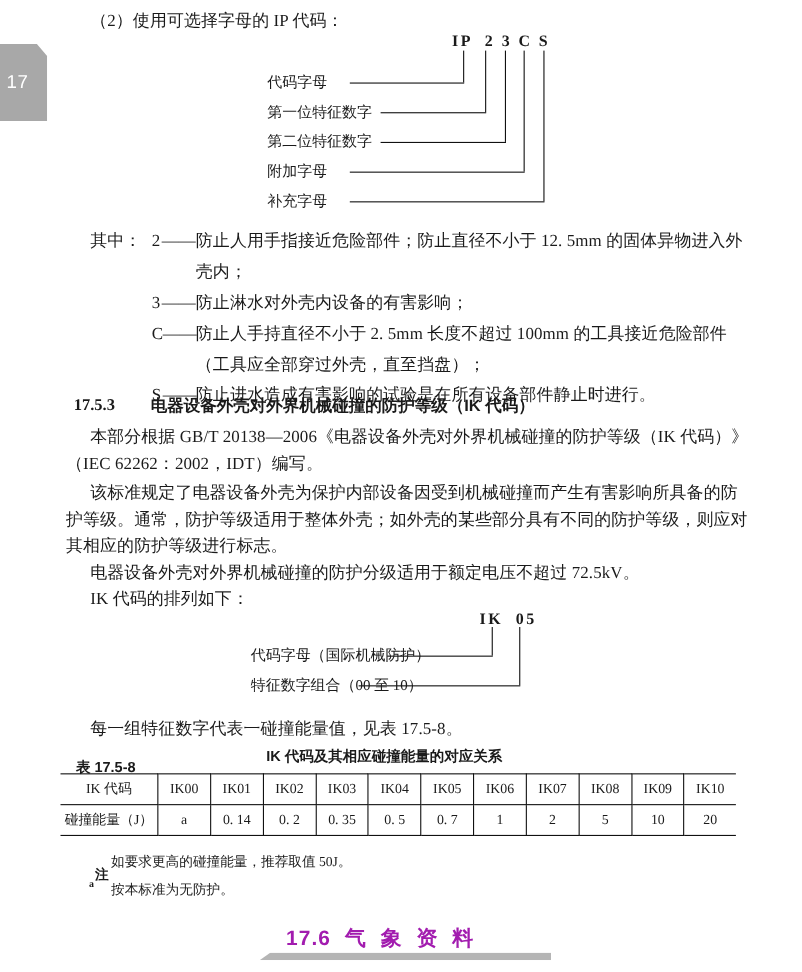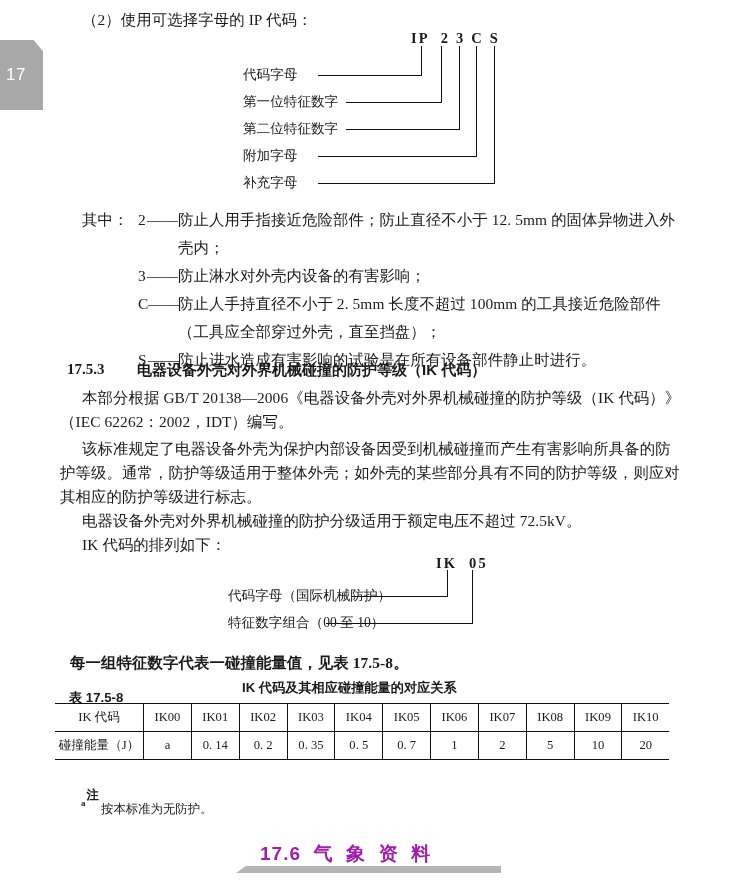--- a/index.html
+++ b/index.html
@@ -250,21 +250,21 @@
     <div class="v-line" style="left:447px; top:570px; height:26px;"></div>
     <div class="v-line" style="left:472px; top:570px; height:53px;"></div>
 
     <div class="h-line" style="left:352px; top:596px; width:96px;"></div>
     <div class="h-line" style="left:326px; top:623px; width:147px;"></div>
 
     <div class="diag-label" style="left:228px; top:589px;">代码字母（国际机械防护）</div>
     <div class="diag-label" style="left:228px; top:616px;">特征数字组合（00 至 10）</div>
   </div>
 
-  <div class="tx body-line" style="left:70px; top:655px;font-weight:bold;">每一组特征数字代表一碰撞能量值，见表 17.5-8。</div>
+  <div class="tx body-line" style="left:82px; top:655px;">每一组特征数字代表一碰撞能量值，见表 17.5-8。</div>
 
   <div id="tbl-caption-no" style="left:69px; top:681px;margin-top:10px;">表 17.5-8</div>
   <div id="tbl-caption-title" style="left:242px; top:681px;">IK 代码及其相应碰撞能量的对应关系</div>
 
   <table id="ik-table">
     <tbody>
       <tr class="row-head">
         <td class="lbl">IK 代码</td>
         <td>IK00</td>
         <td>IK01</td>
@@ -291,20 +291,21 @@
         <td>5</td>
         <td>10</td>
         <td>20</td>
       </tr>
     </tbody>
   </table>
 
   <div class="note" style="left:74px; top:777px;">
     <b>注</b>
   </div>
+  <div class="note" style="left:101px; top:777px;">如要求更高的碰撞能量，推荐取值 50J。</div>
 
   <div class="sup-a" style="left:81px; top:798px;">a</div>
   <div class="note" style="left:101px; top:803px;text-align:right;">按本标准为无防护。</div>
 
   <div id="chapter-banner">
     <div class="bar"></div>
     <div class="txt">17.6  气  象  资  料</div>
   </div>
 
 </div>

